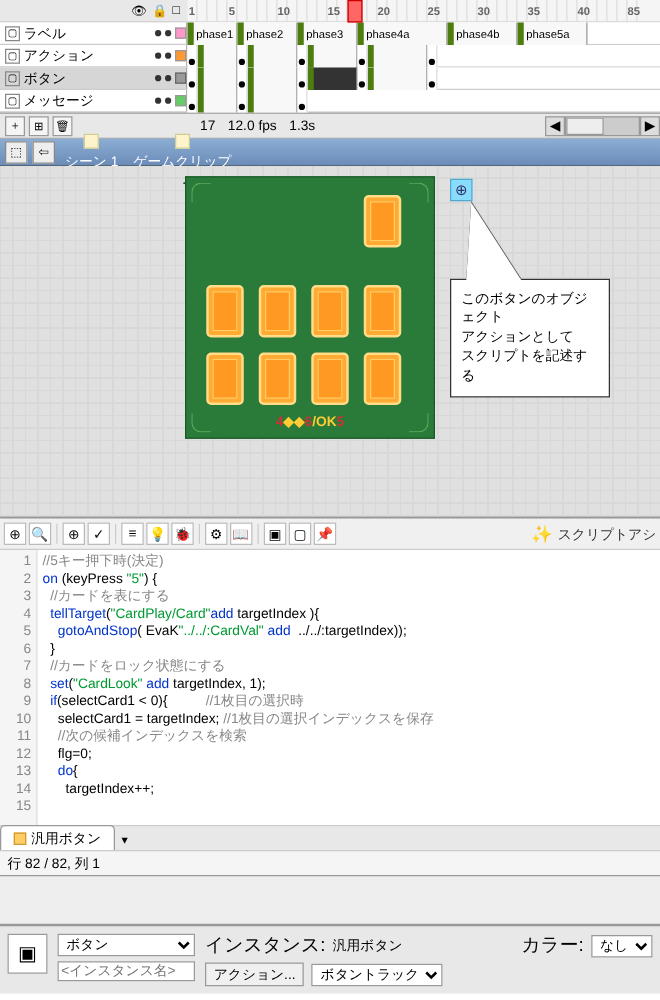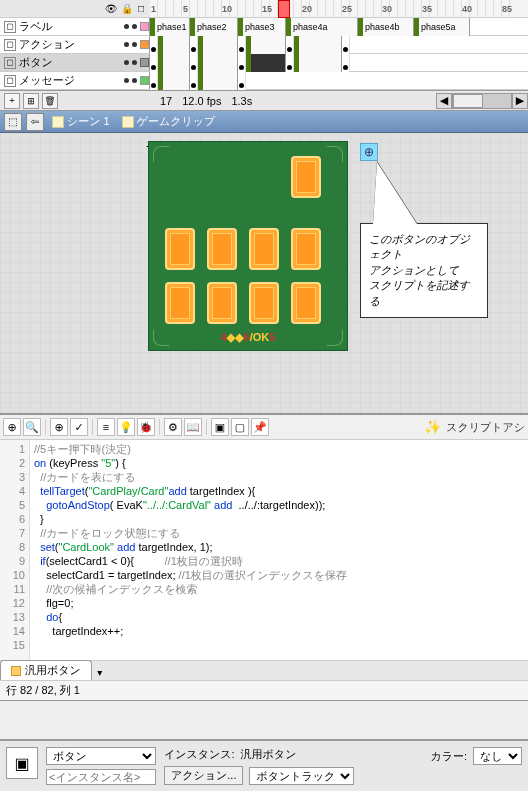--- a/index.html
+++ b/index.html
@@ -36,40 +36,40 @@
 .tl-btn { width: 16px; height: 16px; border: 1px solid #999; background: #f5f5f5; display: flex; align-items: center; justify-content: center; font-size: 9px; }
 .tl-footer-info { display: flex; gap: 10px; padding-left: 10px; font-size: 10px; }
 .tl-scroll { margin-left: auto; display: flex; }
 .scroll-btn { width: 16px; height: 16px; background: #ddd; border: 1px solid #999; display: flex; align-items: center; justify-content: center; }
 .scroll-track { width: 60px; height: 16px; background: #ccc; border: 1px solid #999; position: relative; }
 .scroll-thumb { position: absolute; width: 30px; height: 14px; background: #eee; border: 1px solid #999; }
 
 
 .breadcrumb { display: flex; align-items: center; height: 22px; background: linear-gradient(#8caed4, #6b8cb8); border-bottom: 1px solid #567; padding: 0 4px; gap: 4px; }
 .bc-btn { width: 18px; height: 18px; background: #eee; border: 1px solid #888; display: flex; align-items: center; justify-content: center; font-size: 10px; }
-.bc-item { color: #fff; font-size: 11px; padding: 0 4px; display: flex; align-items: center; gap: 3px; }
+.bc-item { color: #fff; font-size: 11px; padding: 0 4px; display: flex; align-items: center; gap: 3px; flex-direction: column; }
 .bc-icon { width: 12px; height: 12px; background: #fff3cc; border: 1px solid #cc9; }
 
 
 .stage { background: #e0e0e0; height: 280px; position: relative; background-image: repeating-linear-gradient(0deg,#d8d8d8 0 1px,transparent 1px 10px),repeating-linear-gradient(90deg,#d8d8d8 0 1px,transparent 1px 10px); }
 .reg-cross { position: absolute; left: 146px; top: 5px; font-size: 14px; color: #000; }
 .card-game { position: absolute; left: 148px; top: 8px; width: 200px; height: 210px; background: #2a7a3a; border: 1px solid #1a5a2a; }
 .corner { position: absolute; width: 16px; height: 16px; border: 1px solid #5aaa5a; }
 .corner.tl { top: 4px; left: 4px; border-right: none; border-bottom: none; border-radius: 8px 0 0 0; }
 .corner.tr { top: 4px; right: 4px; border-left: none; border-bottom: none; border-radius: 0 8px 0 0; }
 .corner.bl { bottom: 4px; left: 4px; border-right: none; border-top: none; border-radius: 0 0 0 8px; }
 .corner.br { bottom: 4px; right: 4px; border-left: none; border-top: none; border-radius: 0 0 8px 0; }
 .card { position: absolute; width: 30px; height: 42px; background: #ffaa33; border: 2px solid #ffdd88; border-radius: 4px; }
 .card::after { content: ""; position: absolute; top: 3px; left: 3px; right: 3px; bottom: 3px; background: #ff9922; border: 1px solid #ffcc66; }
 .score { position: absolute; bottom: 6px; left: 0; right: 0; text-align: center; font-size: 11px; font-weight: bold; font-family: monospace; }
 .score .r { color: #cc3333; }
 .score .y { color: #ffcc33; }
 
 .pin { position: absolute; left: 360px; top: 10px; width: 18px; height: 18px; background: #88ddff; border: 1px solid #55aacc; display: flex; align-items: center; justify-content: center; font-size: 12px; color: #336; }
-.callout { position: absolute; left: 360px; top: 90px; width: 128px; background: #fff; border: 1px solid #333; padding: 8px; font-size: 11px; line-height: 1.4; font-style: italic; }
+.callout { position: absolute; left: 360px; top: 90px; width: 128px; background: #fff; border: 1px solid #333; padding: 8px; font-size: 11px; line-height: 1.4; }
 .callout::before { content: ""; position: absolute; top: -62px; left: 12px; width: 0; height: 0; border-left: 4px solid transparent; border-right: 40px solid transparent; border-bottom: 62px solid #fff; filter: drop-shadow(0 -1px 0 #333); }
 
 
 .script-panel { border-top: 2px solid #999; }
 .script-toolbar { display: flex; gap: 2px; padding: 3px; background: #f0f0f0; border-bottom: 1px solid #ccc; align-items: center; }
 .st-btn { width: 18px; height: 18px; border: 1px solid #bbb; background: #fff; display: flex; align-items: center; justify-content: center; font-size: 11px; }
 .st-sep { width: 1px; height: 16px; background: #ccc; margin: 0 2px; }
 .st-right { margin-left: auto; display: flex; align-items: center; gap: 4px; color: #333; }
 .wand { color: #cc9900; font-size: 14px; }
 
@@ -86,21 +86,21 @@
 .tab-ctrl { width: 16px; height: 16px; font-size: 10px; display: flex; align-items: center; justify-content: center; }
 
 .status-line { padding: 2px 6px; font-size: 11px; background: #f5f5f5; border-top: 1px solid #ccc; }
 
 
 .bottom-gap { height: 40px; background: #eee; border-top: 1px solid #999; border-bottom: 1px solid #999; }
 .props { background: #e8e8e8; padding: 6px; display: flex; gap: 8px; align-items: flex-start; border-top: 1px solid #999; }
 .prop-icon { width: 32px; height: 32px; border: 1px solid #999; background: #fff; display: flex; align-items: center; justify-content: center; font-size: 16px; }
 .prop-col { display: flex; flex-direction: column; gap: 4px; }
 .prop-row { display: flex; align-items: center; gap: 6px; }
-.prop-label { font-size: 11px; }
+.prop-label { font-size: 15px; }
 select, input[type=text] { font-size: 11px; padding: 1px 2px; border: 1px solid #999; background: #fff; }
 select { height: 18px; }
 </style>
 </head>
 <body>
 
 <div class="timeline">
   <div class="tl-header">
     <div class="tl-layer-head">
       <span>👁</span>

